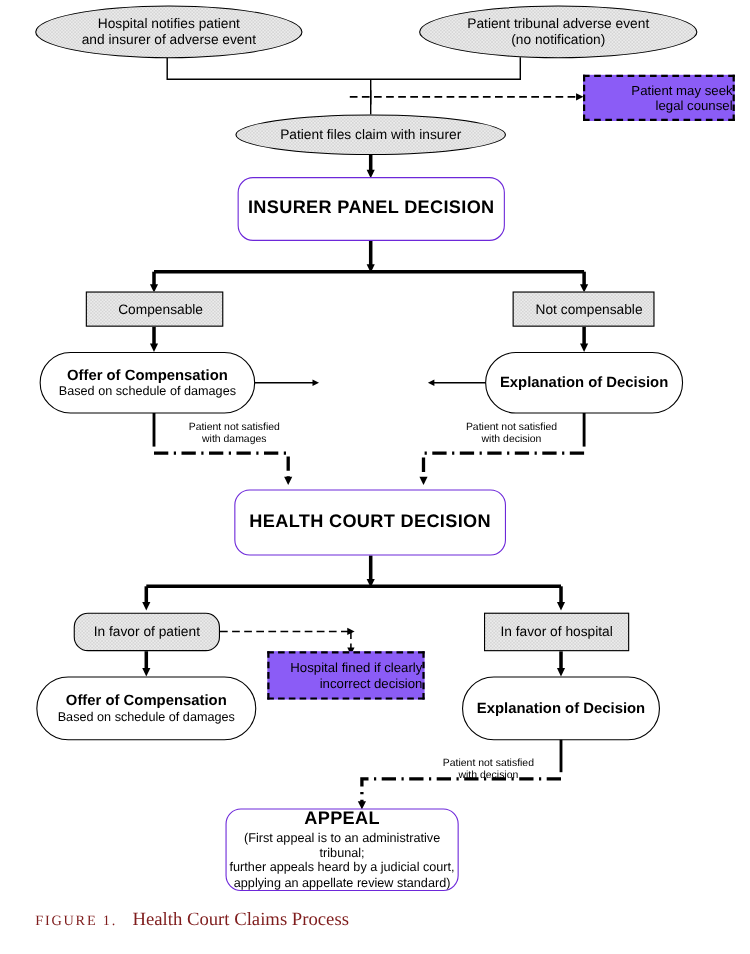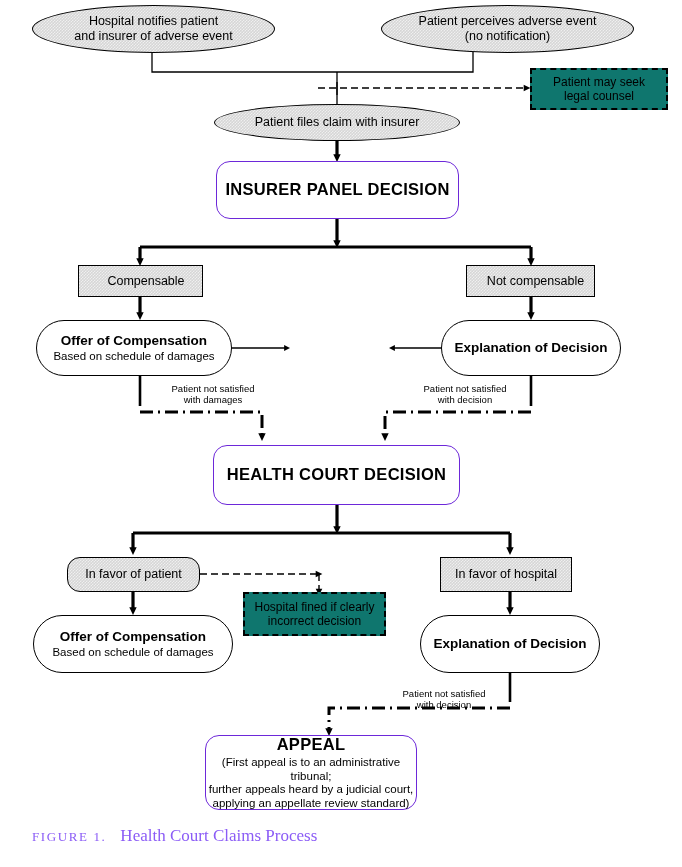--- a/index.html
+++ b/index.html
@@ -39,27 +39,27 @@
 
   
   .pill{border:1px solid #000;border-radius:999px;background:#fff;}
   .pill .t1{font-size:13.5px;font-weight:bold;}
   .pill .t2{font-size:11.5px;margin-top:1px;}
 
   
   .plainbox{border:1px solid #000;background:#fff;font-size:12px;}
 
   
-  .dashbox{border:2px dashed #000;background:#0f766e;font-size:12px;}
+  .dashbox{border:2px dashed #000;background:#8b5cf6;font-size:12px;align-items:flex-end;}
 
   .edgelabel{position:absolute;text-align:center;font-size:9.5px;line-height:1.2;
              color:#000;background:transparent;}
 
   #caption{position:absolute;left:32px;top:826px;white-space:nowrap;
-           font-family:"Liberation Serif", serif;color:#8b5cf6;}
+           font-family:"Liberation Serif", serif;color:#7f1d1d;}
   #caption .figlabel{font-size:13px;letter-spacing:1.6px;}
   #caption .figtitle{font-size:17px;margin-left:14px;}
 </style>
 </head>
 <body>
 
 <div id="canvas">
 
   <svg class="layer" viewBox="0 0 682 867">
     <defs>
@@ -134,21 +134,21 @@
       <path d="M510,708 L329,708 L329,732" stroke-dasharray="13,5,2,5" marker-end="url(#ah-thick)"></path>
     </g>
   </svg>
 
   <div class="node ellipse" style="left:32px;top:5px;width:243px;height:48px;">
     <span>Hospital notifies patient</span>
     <span>and insurer of adverse event</span>
   </div>
 
   <div class="node ellipse" style="left:381px;top:5px;width:253px;height:48px;">
-    <span>Patient perceives adverse event</span>
+    <span>Patient tribunal adverse event</span>
     <span>(no notification)</span>
   </div>
 
   <div class="node dashbox" style="left:530px;top:68px;width:138px;height:42px;">
     <span>Patient may seek</span>
     <span>legal counsel</span>
   </div>
 
   <div class="node ellipse" style="left:214px;top:104px;width:246px;height:37px;">
     <span>Patient files claim with insurer</span>

